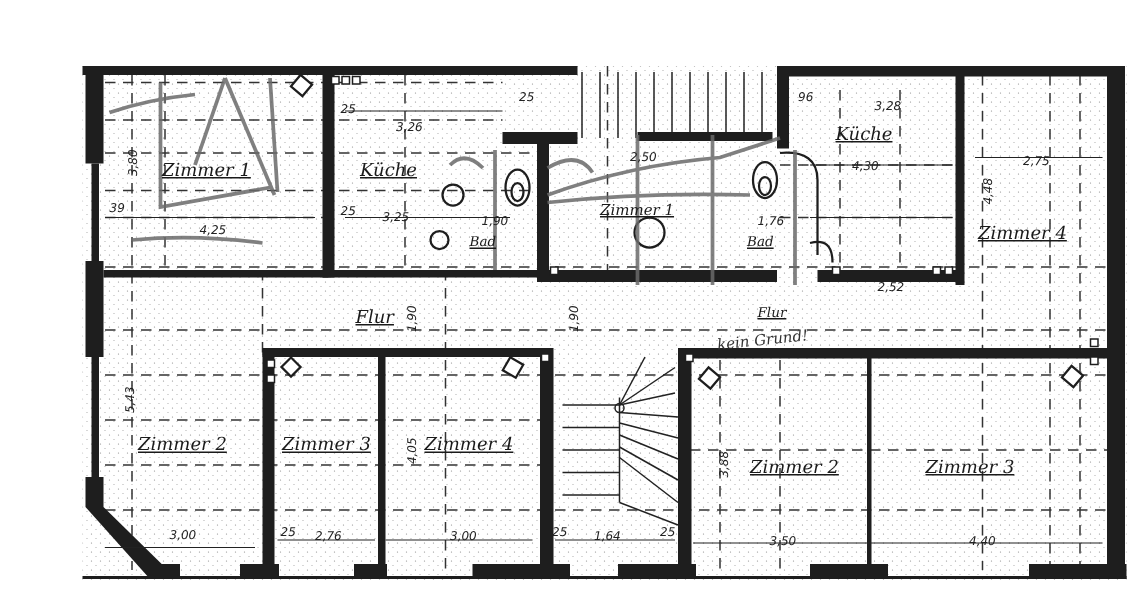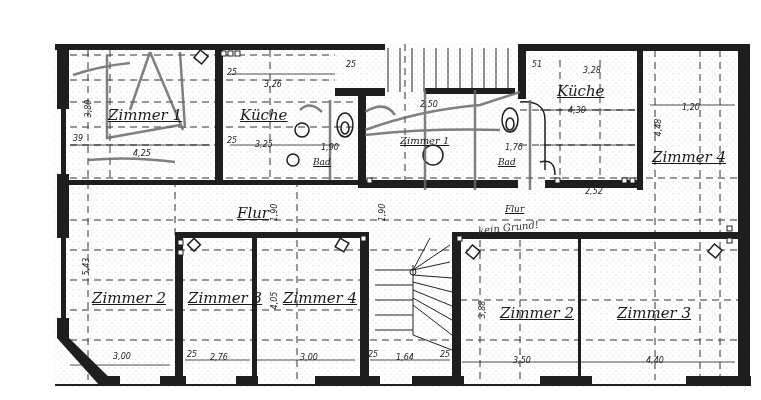--- a/index.html
+++ b/index.html
@@ -1,18 +1,18 @@
 <!DOCTYPE html>
 <html><head>
 <meta charset="utf-8">
 <style>
   html, body { margin: 0; padding: 0; background: #ffffff; }
   body { width: 761px; height: 400px; position: relative; overflow: hidden; font-family: "DejaVu Serif", serif; }
   #plan { position: absolute; left: 0; top: 0; width: 761px; height: 400px; }
-  .lbl { position: absolute; font-family: "DejaVu Serif", serif; font-style: italic; font-size: 15px; color: #1a1a1a; text-decoration: underline; white-space: nowrap; }
+  .lbl { position: absolute; font-family: "DejaVu Serif", serif; font-style: italic; font-size: 12px; color: #1a1a1a; text-decoration: underline; white-space: nowrap; }
   .dim { position: absolute; font-family: "DejaVu Sans", sans-serif; font-style: italic; font-size: 8px; color: #222; white-space: nowrap; }
   .note { position: absolute; font-family: "DejaVu Serif", serif; font-style: italic; font-size: 10px; color: #333; white-space: nowrap; transform: rotate(-6deg); }
 </style>
 </head>
 <body>
 
 <svg id="plan" viewBox="0 0 761 400" xmlns="http://www.w3.org/2000/svg">
   <defs>
     <pattern id="speckle" width="6" height="6" patternUnits="userSpaceOnUse">
       <rect width="6" height="6" fill="#ffffff"></rect>
@@ -227,22 +227,22 @@
 <div class="dim" style="left:227px;top:68px;">25</div>
 <div class="dim" style="left:255px;top:140px;">3,25</div>
 <div class="dim" style="left:227px;top:136px;">25</div>
 <div class="dim" style="left:321px;top:143px;">1,90</div>
 <div class="dim" style="left:346px;top:60px;">25</div>
 <div class="dim" style="left:420px;top:100px;">2,50</div>
 <div class="dim" style="left:505px;top:143px;">1,76</div>
 <div class="dim" style="left:583px;top:66px;">3,28</div>
 <div class="dim" style="left:568px;top:106px;">4,30</div>
 <div class="dim" style="left:585px;top:140px;margin-top:47px;">2,52</div>
-<div class="dim" style="left:532px;top:60px;">51</div>
-<div class="dim" style="left:682px;top:103px;">1,20</div>
+<div class="dim" style="left:532px;top:60px;">96</div>
+<div class="dim" style="left:682px;top:103px;">2,75</div>
 <div class="dim" style="left:650px;top:123px;transform:rotate(-90deg);">4,48</div>
 <div class="dim" style="left:266px;top:208px;transform:rotate(-90deg);">1,90</div>
 <div class="dim" style="left:374px;top:208px;transform:rotate(-90deg);">1,90</div>
 <div class="dim" style="left:78px;top:262px;transform:rotate(-90deg);">5,43</div>
 <div class="dim" style="left:113px;top:352px;">3,00</div>
 <div class="dim" style="left:187px;top:350px;">25</div>
 <div class="dim" style="left:210px;top:353px;">2,76</div>
 <div class="dim" style="left:300px;top:353px;">3,00</div>
 <div class="dim" style="left:266px;top:296px;transform:rotate(-90deg);">4,05</div>
 <div class="dim" style="left:368px;top:350px;">25</div>

